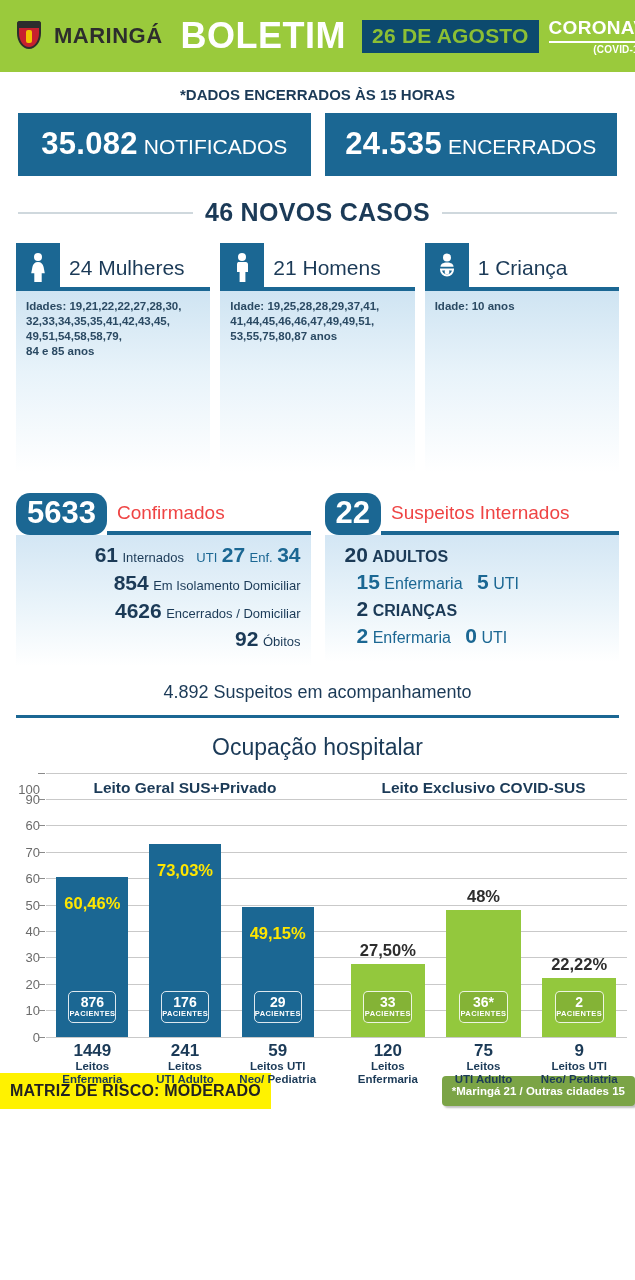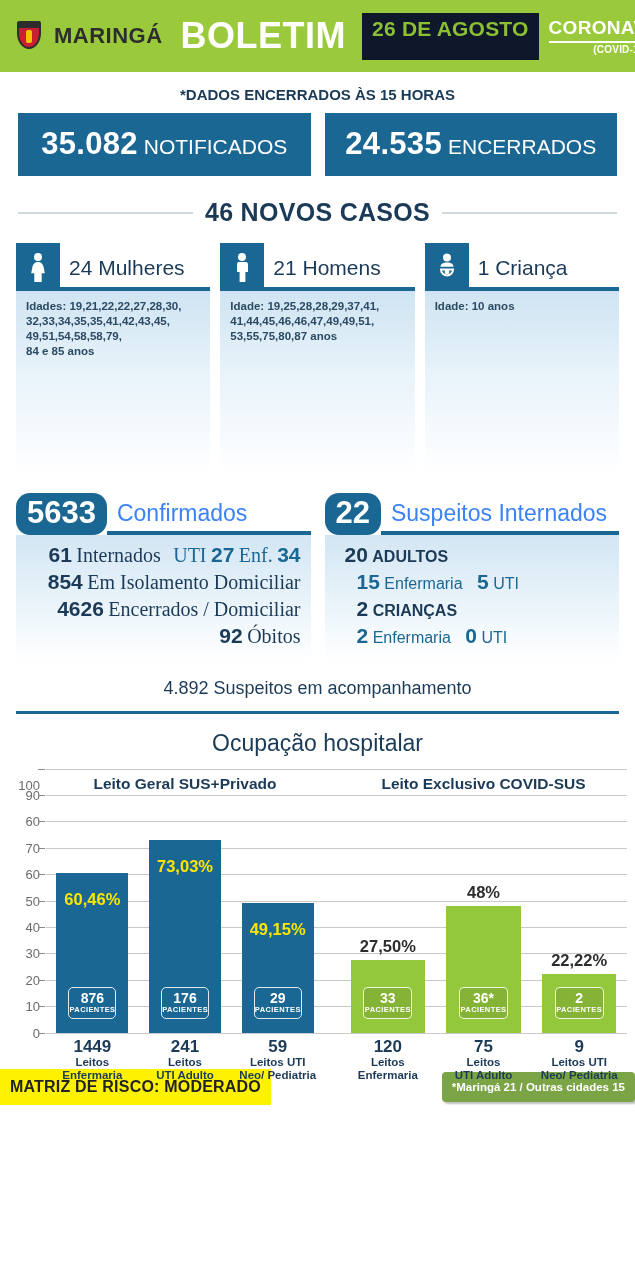--- a/index.html
+++ b/index.html
@@ -32,22 +32,22 @@
   }
   .city-name {
     font-size: 22px; font-weight: bold; color: #2d2d2d;
     letter-spacing: .5px;
   }
   .boletim {
     font-size: 36px; font-weight: bold; color: #ffffff;
     letter-spacing: .5px; margin-left: 8px;
   }
   .date-chip {
-    background: #0f172a; color: #8cbf34; font-weight: bold;
-    font-size: 21px; padding: 4px 10px 19px; letter-spacing: .2px;
+    background: #0c4a6e; color: #8cbf34; font-weight: bold;
+    font-size: 21px; padding: 4px 10px 5px; letter-spacing: .2px;
     margin-left: 6px; white-space: nowrap;
   }
   .corona-wrap { margin-left: auto; text-align: center; color:#fff; padding-right:4px;}
   .corona-title { font-size: 19px; font-weight: bold; letter-spacing: .3px; }
   .corona-rule { height: 2px; background:#fff; margin: 2px 0 1px; }
   .corona-sub { font-size: 10px; font-weight: bold; letter-spacing: .2px; }
 
   
   .notice {
     text-align:center; color:#1b3a57; font-weight:bold;
@@ -91,30 +91,30 @@
 
   
   .panels { display:flex; gap: 14px; padding: 20px 16px 0; }
   .panel { flex:1; }
   .panel-head { display:flex; align-items:flex-end; }
   .panel-num {
     background:#1b6793; color:#fff; font-size: 31px; font-weight:bold;
     padding: 4px 11px 5px; line-height: 1.05; flex:0 0 auto;border-radius:14px;
   }
   .panel-title {
-    font-size: 23px; color:#3b82f6; padding: 0 0 3px 10px;
+    font-size: 19px; color:#ef4444; padding: 0 0 3px 10px;
     border-bottom: 4px solid #1b6793; flex:1; line-height: 30px; white-space:nowrap;
   }
   .panel-body {
     background: linear-gradient(180deg,#d3e6f4 0%, #eaf4fa 55%, #ffffff 100%);
     padding: 7px 10px 12px; color:#1b3a57;
   }
   .row-r { text-align:right; line-height: 25px; white-space:nowrap; }
   .row-r b { font-size: 21px; font-weight:bold; }
-  .row-r span { font-size: 20px; font-family: Liberation Serif, serif; }
+  .row-r span { font-size: 13px; }
   .row-l { line-height: 25px; white-space:nowrap; }
   .row-l b { font-size: 21px; font-weight:bold; }
   .row-l span { font-size: 16px; }
   .teal { color:#1b6793; }
   .ind1 { padding-left: 10px; }
   .ind2 { padding-left: 22px; }
   .strong-cap { font-weight:bold; font-size: 15px; }
 
   .acomp {
     text-align:center; font-size: 18px; color:#1b3a57;

